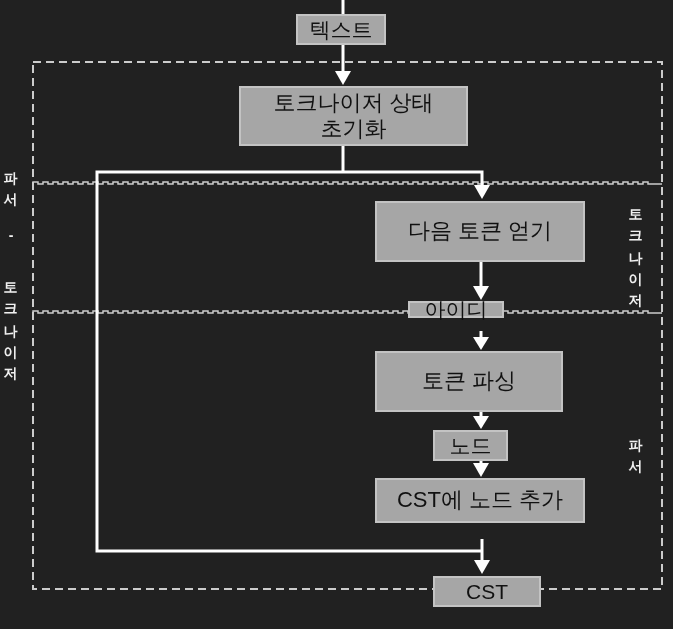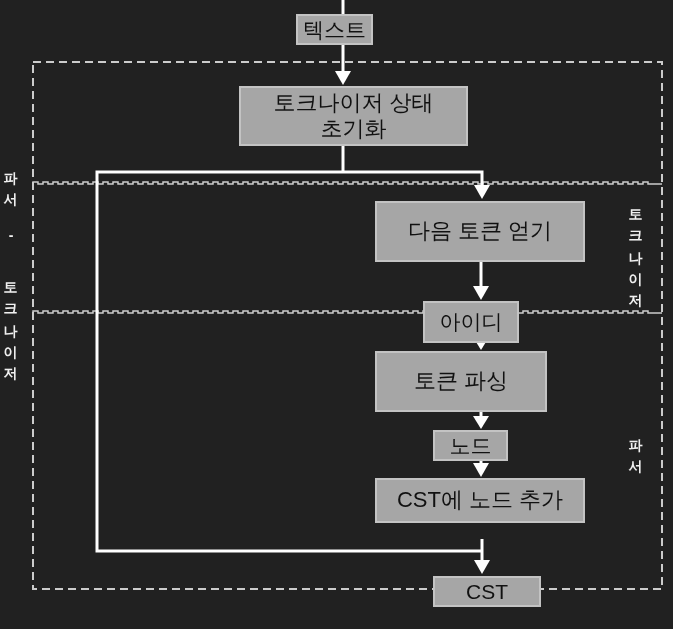--- a/index.html
+++ b/index.html
@@ -48,25 +48,25 @@
     border: 2px solid var(--box-border, #c3c3c3);
     color: var(--box-text, #111111);
     display: flex;
     align-items: center;
     justify-content: center;
     text-align: center;
     white-space: pre-line;
     font-size: 22px;
     line-height: 1.2;
   }
-  #n-text   { left: 296px; top: 14px;  width: 77px;  height: 31px; font-size: 21px; }
+  #n-text   { left: 296px; top: 14px;  width: 90px;  height: 31px; font-size: 21px; }
   #n-init   { left: 239px; top: 86px;  width: 229px; height: 60px; }
   #n-get    { left: 375px; top: 201px; width: 210px; height: 61px; }
-  #n-id     { left: 423px; top: 301px; width: 96px;  height: 42px; font-size: 21px; }
-  #n-parse  { left: 375px; top: 351px; width: 172px; height: 61px; }
+  #n-id     { left: 408px; top: 301px; width: 96px;  height: 17px; font-size: 21px; }
+  #n-parse  { left: 375px; top: 351px; width: 188px; height: 61px; }
   #n-node   { left: 433px; top: 430px; width: 75px;  height: 31px; font-size: 21px; }
   #n-add    { left: 375px; top: 478px; width: 210px; height: 45px; }
   #n-cst    { left: 433px; top: 576px; width: 108px;  height: 31px; font-size: 21px; }
   .vlabel {
     position: absolute;
     writing-mode: vertical-rl;
     text-orientation: upright;
     color: var(--label, #f0f0f0);
     font-size: 14px;
     font-weight: bold;

